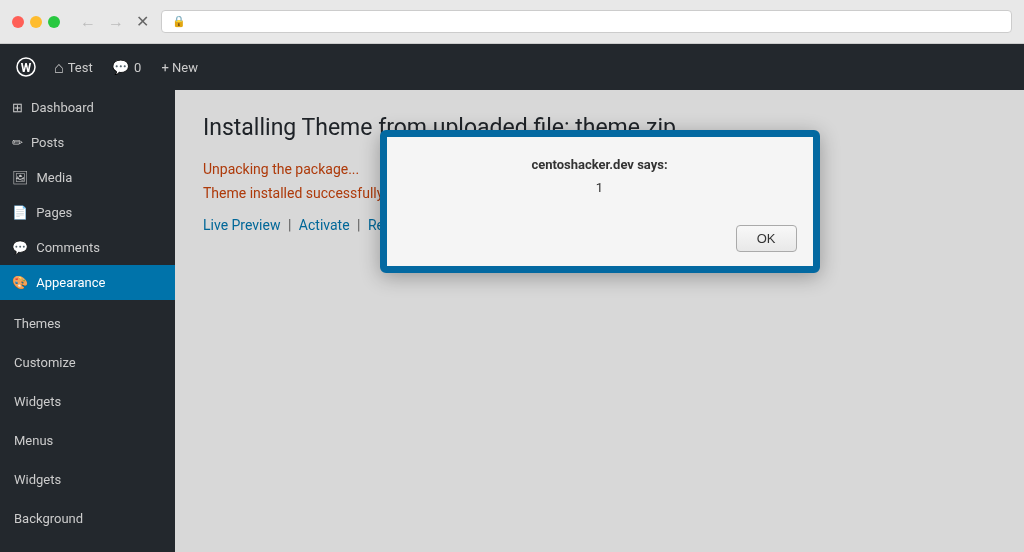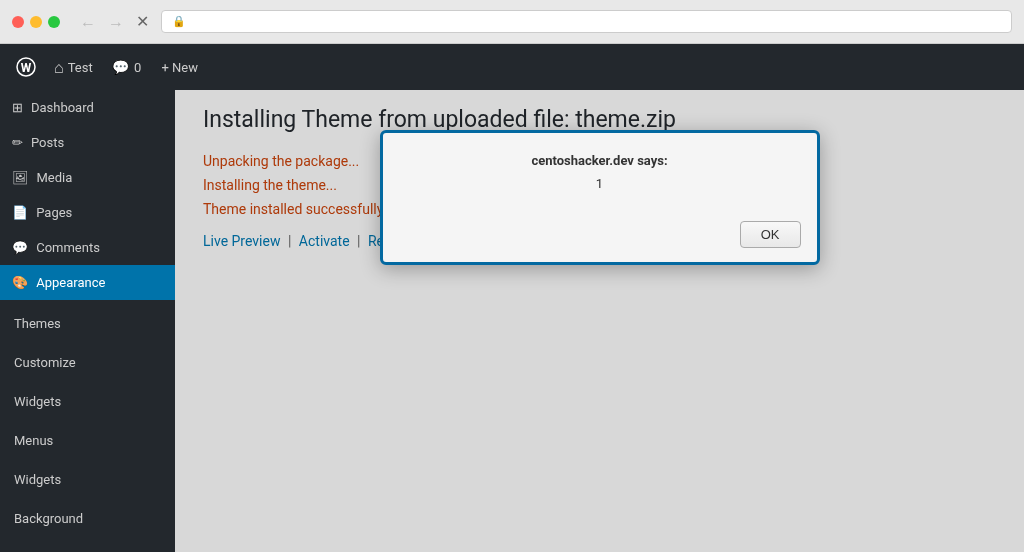--- a/index.html
+++ b/index.html
@@ -96,21 +96,21 @@
       color: #ccc;
       cursor: pointer;
       font-size: 13px;
       margin-top: 8px;
     }
 
     
     .main-content {
       flex: 1;
       background: #f1f1f1;
-      padding: 16px 28px;
+      padding: 24px 28px;
       position: relative;
       overflow: hidden;
     }
     .page-title {
       font-size: 23px;
       font-weight: 400;
       color: #23282d;
       margin-bottom: 20px;
     }
     .install-step {
@@ -133,21 +133,21 @@
       position: absolute;
       top: 0; left: 0; right: 0; bottom: 0;
       background: rgba(0,0,0,0.1);
       display: flex;
       align-items: flex-start;
       justify-content: center;
       padding-top: 40px;
     }
     .dialog-box {
       background: #f5f5f5;
-      border: 3px solid #0369a1;
+      border: 7px solid #0369a1;
       border-radius: 6px;
       width: 440px;
       box-shadow: 0 4px 20px rgba(0,0,0,0.3);
       overflow: hidden;
     }
     .dialog-body {
       padding: 20px 24px;
       text-align: center;
     }
     .dialog-message {
@@ -260,21 +260,20 @@
       <span>Background</span>
     </div>
     <div class="sidebar-sub-item">
       <span>Editor</span>
     </div>
   </div>
 
   <div class="main-content">
     <h1 class="page-title">Installing Theme from uploaded file: theme.zip</h1>
     <p class="install-step">Unpacking the package...</p>
-    <p class="install-step">Installing the theme...</p>
     <p class="install-step">Theme installed successfully.</p>
     <div class="install-links">
       <a href="#">Live Preview</a>
       <span class="separator">|</span>
       <a href="#">Activate</a>
       <span class="separator">|</span>
       <a href="#">Return to Themes page</a>
     </div>
 
     <div class="dialog-overlay">

